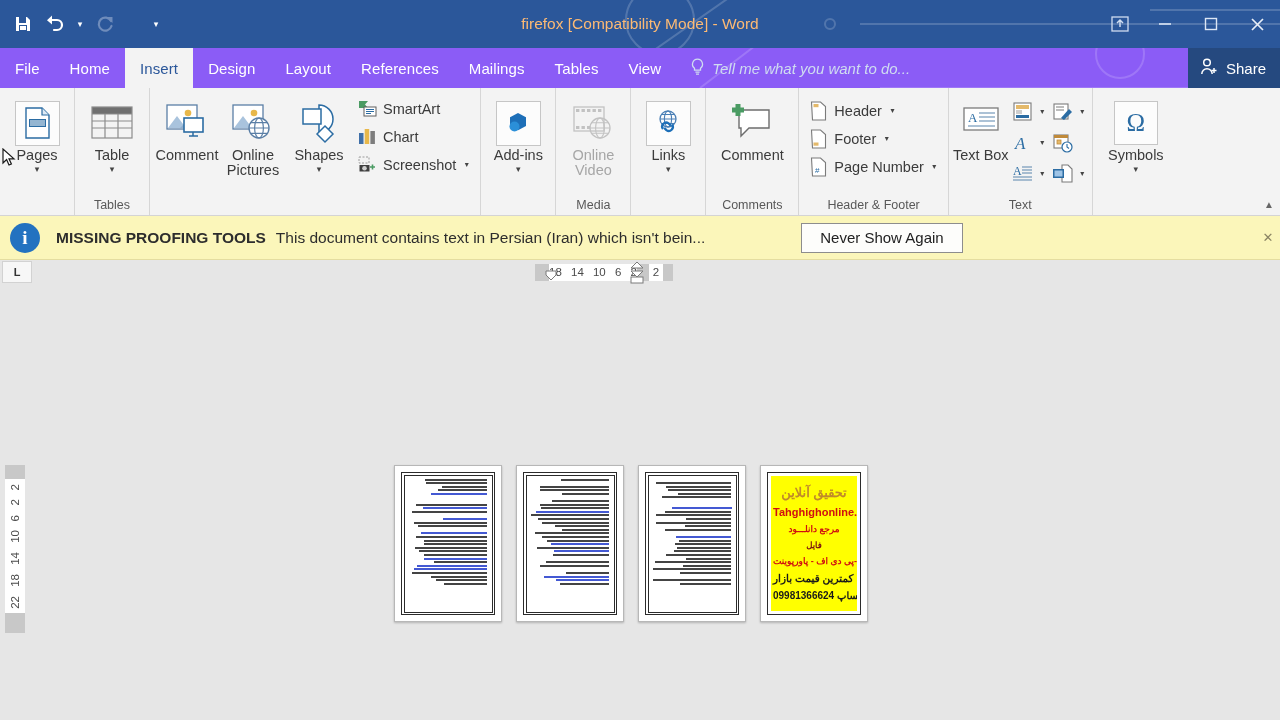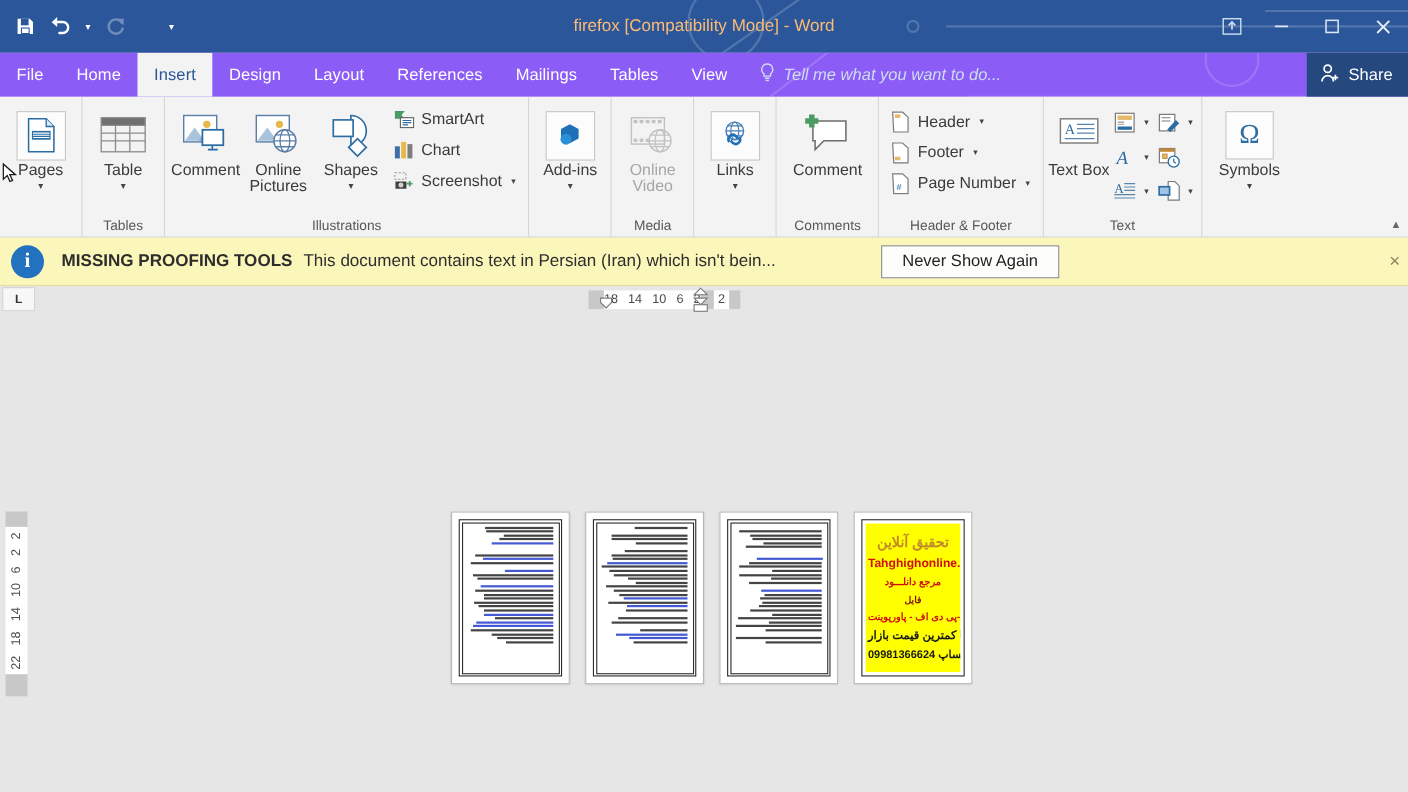--- a/index.html
+++ b/index.html
@@ -175,21 +175,21 @@
     display: flex; flex-direction: column; align-items: center;
   }
   .vseg { background: #ffffff; width: 20px; display:flex; align-items:center; justify-content:center; }
   .vseg.off { background: #c8c8c8; }
   .vruler-num {
     font-size: 11.5px; color: #4a4a4a;
     writing-mode: vertical-rl; transform: rotate(180deg);
   }
   
   .pages-strip {
-    position: absolute; left: 410px; top: 205px;
+    position: absolute; left: 394px; top: 205px;
     display: flex; gap: 14px;
   }
   .page {
     width: 108px; height: 157px;
     background: #ffffff;
     border: 1px solid #b7b7b7;
     box-shadow: 0 1px 2px rgba(0,0,0,.22);
     padding: 4px;
     position: relative;
     overflow: hidden;
@@ -436,21 +436,20 @@
                 <path d="M1.5 9 h10 v6.5 h-10z" fill="#3f3f3f"></path>
                 <circle cx="6.5" cy="12.2" r="2.3" fill="#cfcfcf"></circle>
                 <path d="M14.5 8.5 v5 M12 11 h5" stroke="#4a9b63" stroke-width="1.6"></path>
               </svg>
           </span>
           <span>Screenshot</span>
           <span class="mini-caret">▾</span>
         </div>
       </div>
     </div>
-    <div class="group-label">Illustrations</div>
   </div>
 
   <div class="group">
     <div class="group-body">
       <div class="bigbtn">
         <div class="ico">
           <div class="framed">
             <svg width="28" height="28" viewBox="0 0 28 28">
                 <path d="M14 4 L22 8.2 V17 L14 21.2 L6 17 V8.2 Z" fill="#1d6fb8"></path>
                 <circle cx="10.5" cy="17.5" r="5" fill="#2b8fd8"></circle>

